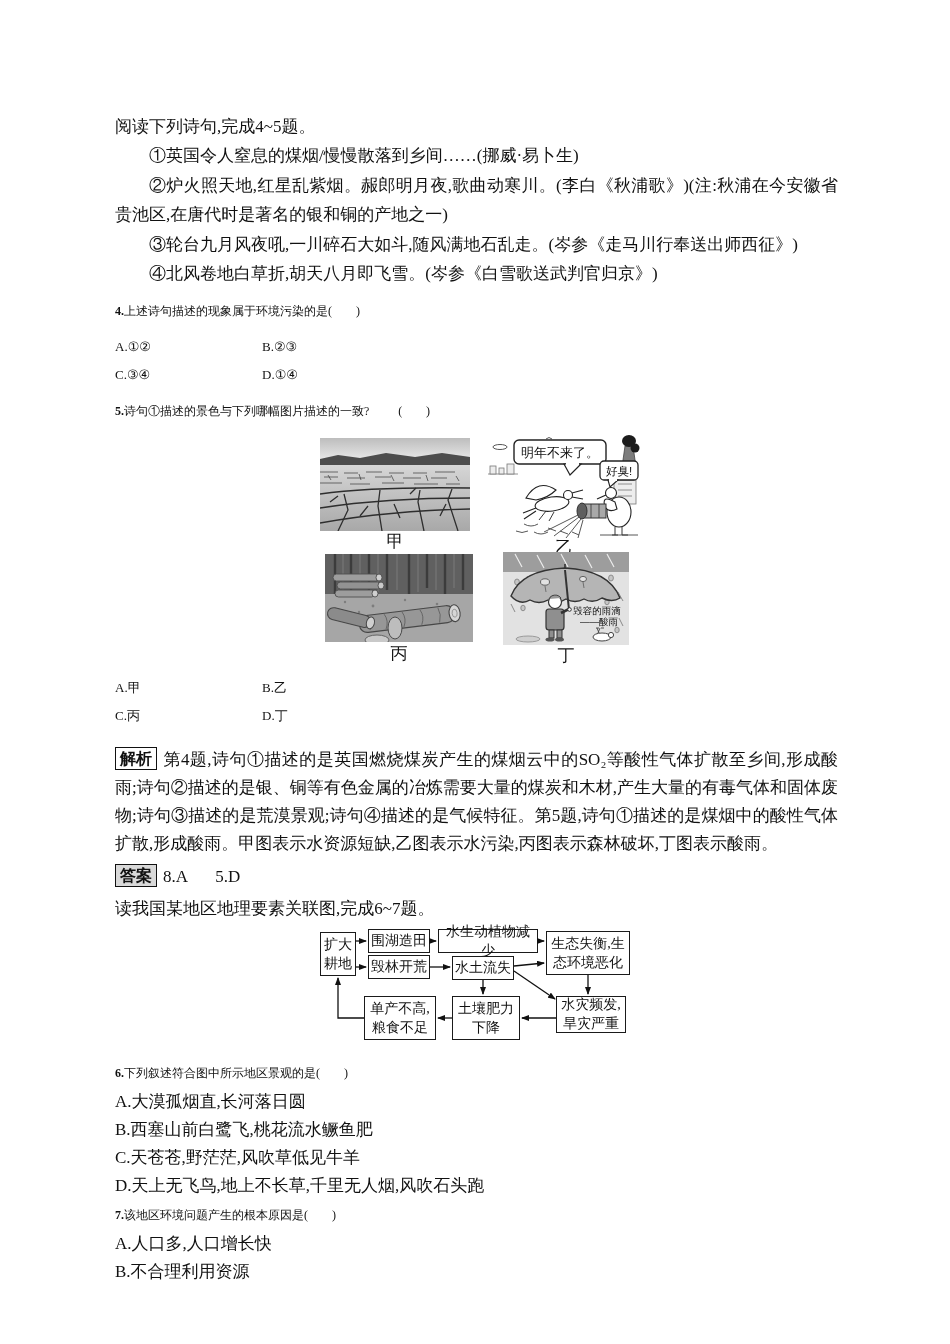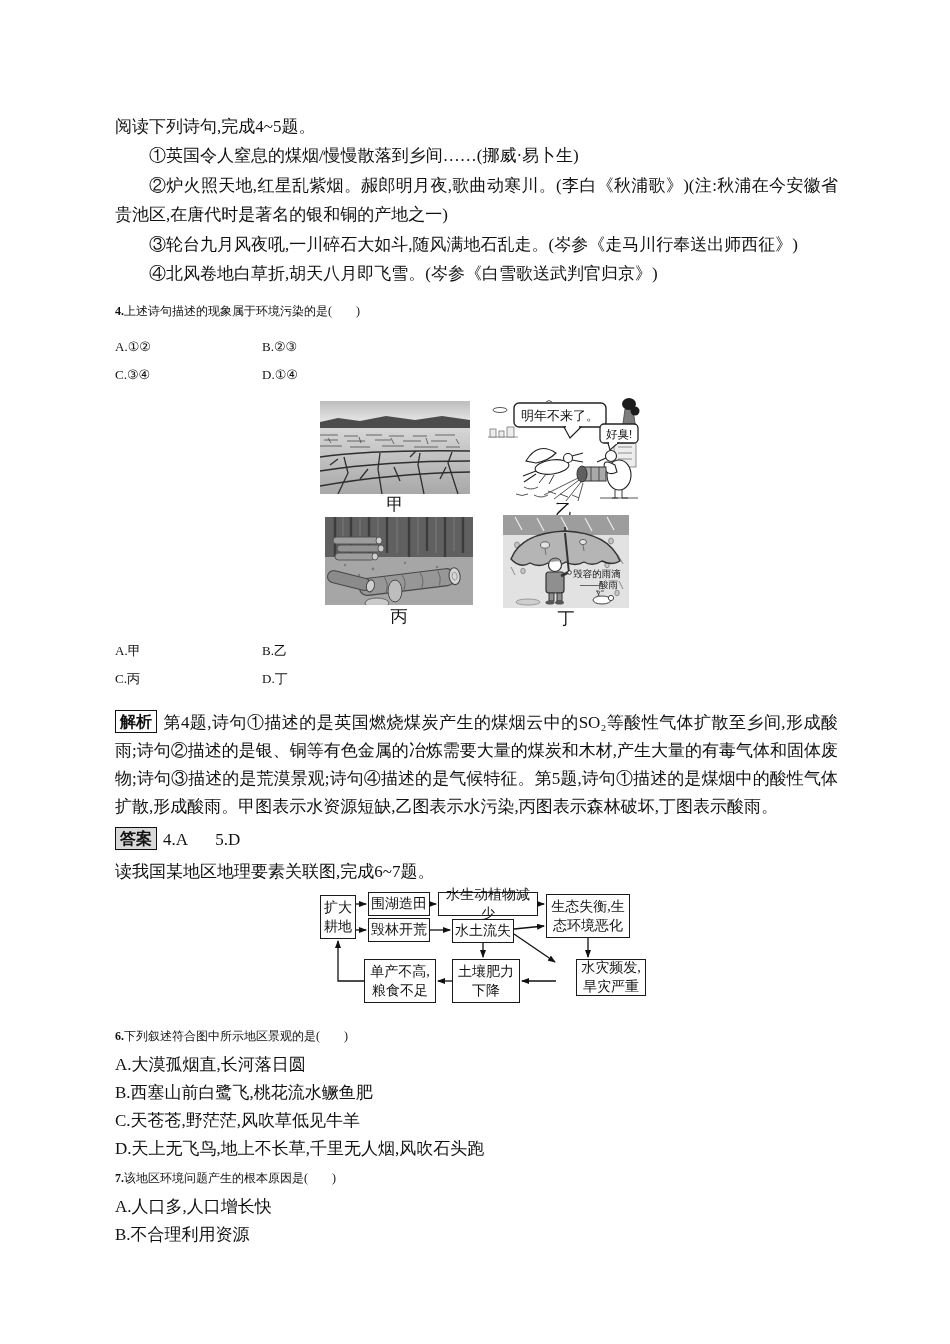--- a/index.html
+++ b/index.html
@@ -49,20 +49,21 @@
   <p class="tline indent">④北风卷地白草折,胡天八月即飞雪。(岑参《白雪歌送武判官归京》)</p>
 
   <p class="qline"><span class="qnum">4.</span><span>上述诗句描述的现象属于环境污染的是(　　)</span></p>
   <div class="optgrid2">
     <span>A.①②</span>
     <span>B.②③</span>
     <span>C.③④</span>
     <span>D.①④</span>
   </div>
 
+  <p class="qline"><span class="qnum">5.</span><span>诗句①描述的景色与下列哪幅图片描述的一致?</span><span style="margin-left:2.4em">(　　)</span></p>
 
   <div class="figs">
 
     <div class="figbox" style="left:205px;top:6px;width:150px;">
       <svg class="fig" width="150" height="93" viewBox="0 0 150 93">
         <defs>
           <linearGradient id="gndA" x1="0" y1="0" x2="0" y2="1">
             <stop offset="0" stop-color="#d6d6d6"></stop>
               <stop offset="1" stop-color="#a8a8a8"></stop>
           </linearGradient>
@@ -268,32 +269,32 @@
 
   <div class="optgrid2" style="margin-top:10px;">
     <span>A.甲</span>
     <span>B.乙</span>
     <span>C.丙</span>
     <span>D.丁</span>
   </div>
 
   <p class="jiexi"><span class="badge">解析</span><span>第4题,诗句①描述的是英国燃烧煤炭产生的煤烟云中的SO₂等酸性气体扩散至乡间,形成酸雨;诗句②描述的是银、铜等有色金属的冶炼需要大量的煤炭和木材,产生大量的有毒气体和固体废物;诗句③描述的是荒漠景观;诗句④描述的是气候特征。第5题,诗句①描述的是煤烟中的酸性气体扩散,形成酸雨。甲图表示水资源短缺,乙图表示水污染,丙图表示森林破坏,丁图表示酸雨。</span></p>
 
-  <p class="answers"><span class="badge gray">答案</span><span class="ansitem">4.A</span><span class="ansitem">5.D</span></p>
+  <p class="answers"><span class="badge gray">答案</span><span class="ansitem">8.A</span><span class="ansitem">5.D</span></p>
 
   <p class="tline" style="margin-top:3px;">读我国某地区地理要素关联图,完成6~7题。</p>
 
   <div class="flow">
     <div class="fbox" style="left:205px;top:7px;width:36px;height:44px;">扩大耕地</div>
     <div class="fbox" style="left:253px;top:4px;width:62px;height:24px;">围湖造田</div>
     <div class="fbox" style="left:323px;top:4px;width:100px;height:24px;">水生动植物减少</div>
     <div class="fbox" style="left:431px;top:6px;width:84px;height:44px;">生态失衡,生态环境恶化</div>
     <div class="fbox" style="left:253px;top:30px;width:62px;height:24px;">毁林开荒</div>
     <div class="fbox" style="left:337px;top:31px;width:62px;height:24px;">水土流失</div>
-    <div class="fbox" style="left:461px;top:71px;width:70px;height:37px;">水灾频发,旱灾严重</div>
+    <div class="fbox" style="left:441px;top:71px;width:70px;height:37px;">水灾频发,旱灾严重</div>
     <div class="fbox" style="left:337px;top:71px;width:68px;height:44px;">土壤肥力下降</div>
     <div class="fbox" style="left:249px;top:71px;width:72px;height:44px;">单产不高,粮食不足</div>
     <svg class="arrows" width="723" height="124" viewBox="0 0 723 124">
       <defs>
         <marker id="arr" markerWidth="8" markerHeight="6" refX="7" refY="3" orient="auto" markerUnits="userSpaceOnUse">
           <path d="M0,0 L8,3 L0,6 Z" fill="#111"></path>
         </marker>
       </defs>
       <g stroke="#111" stroke-width="1.3" fill="none">
         <line x1="241" y1="16" x2="251" y2="16" marker-end="url(#arr)"></line>

